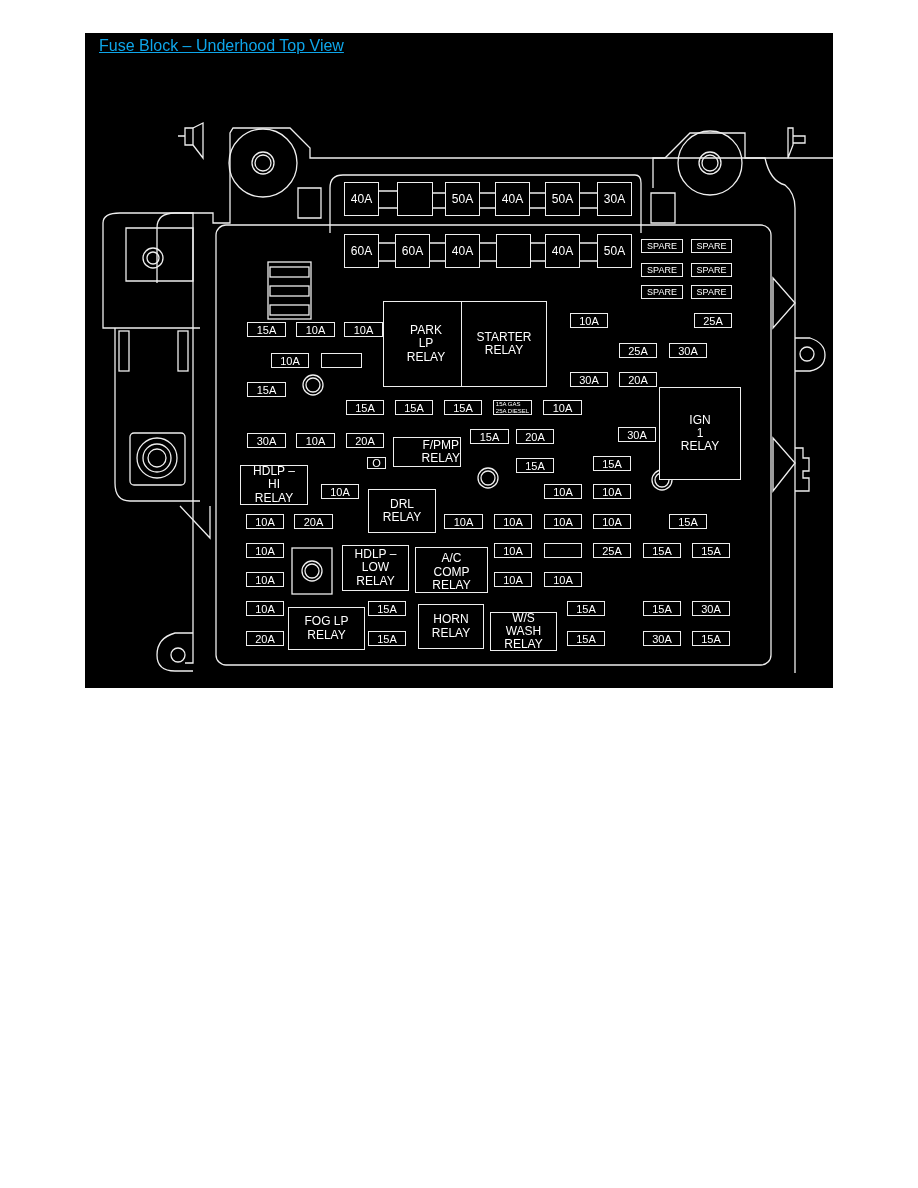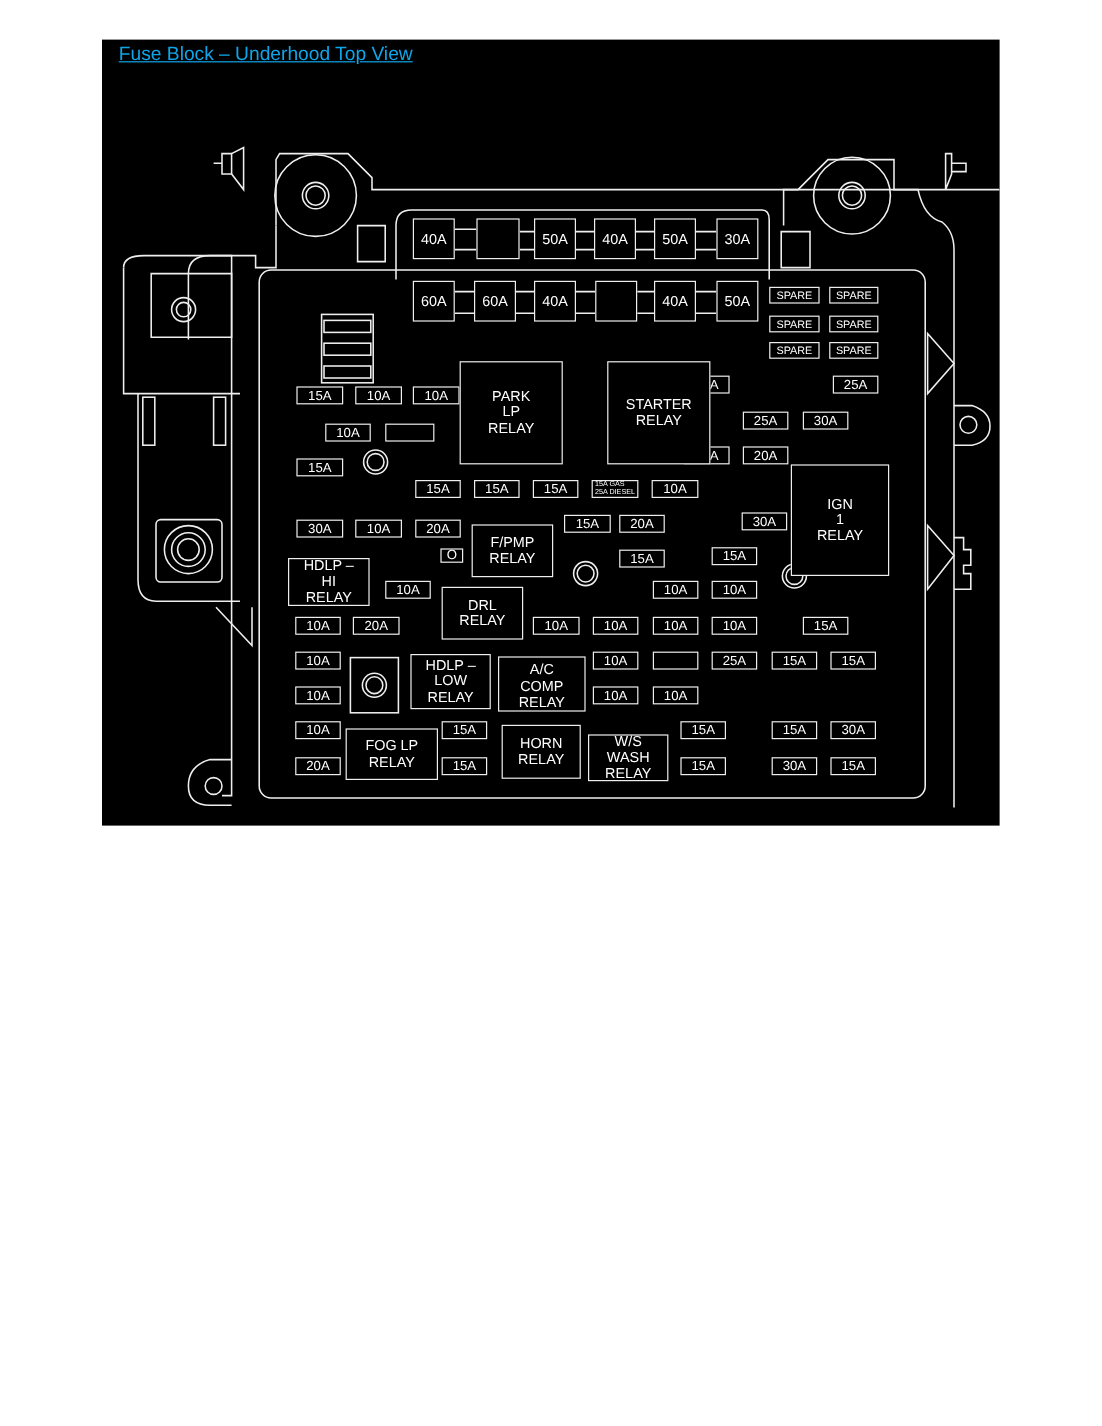--- a/index.html
+++ b/index.html
@@ -311,26 +311,26 @@
         <span>30A</span>
       </div>
       <div class="box fuse" style="left: 607px; top: 598px; width: 38px; height: 15px;">
         <span>15A</span>
       </div>
       <div class="box small" style="left: 408px; top: 367px; width: 39px; height: 15px;"><span>15A GAS
 25A DIESEL</span></div>
       <div class="box relay" style="left: 298px; top: 268px; width: 86px; height: 86px;"><span>PARK
 LP
 RELAY</span></div>
-      <div class="box relay" style="left: 421px; top: 268px; width: 86px; height: 86px; align-items: center;"><span>STARTER
+      <div class="box relay" style="left: 376px; top: 268px; width: 86px; height: 86px; align-items: center;"><span>STARTER
 RELAY</span></div>
       <div class="box relay" style="left: 574px; top: 354px; width: 82px; height: 93px;"><span>IGN
 1
 RELAY</span></div>
-      <div class="box relay" style="left: 308px; top: 404px; width: 68px; height: 44px;"><span>F/PMP
+      <div class="box relay" style="left: 308px; top: 404px; width: 68px; height: 30px; justify-content: flex-end;"><span>F/PMP
 RELAY</span></div>
       <div class="box relay" style="left: 155px; top: 432px; width: 68px; height: 40px;"><span>HDLP –
 HI
 RELAY</span></div>
       <div class="box relay" style="left: 283px; top: 456px; width: 68px; height: 44px;"><span>DRL
 RELAY</span></div>
       <div class="box relay" style="left: 257px; top: 512px; width: 67px; height: 46px;"><span>HDLP –
 LOW
 RELAY</span></div>
       <div class="box relay" style="left: 330px; top: 514px; width: 73px; height: 46px; align-items: flex-end;"><span>A/C

